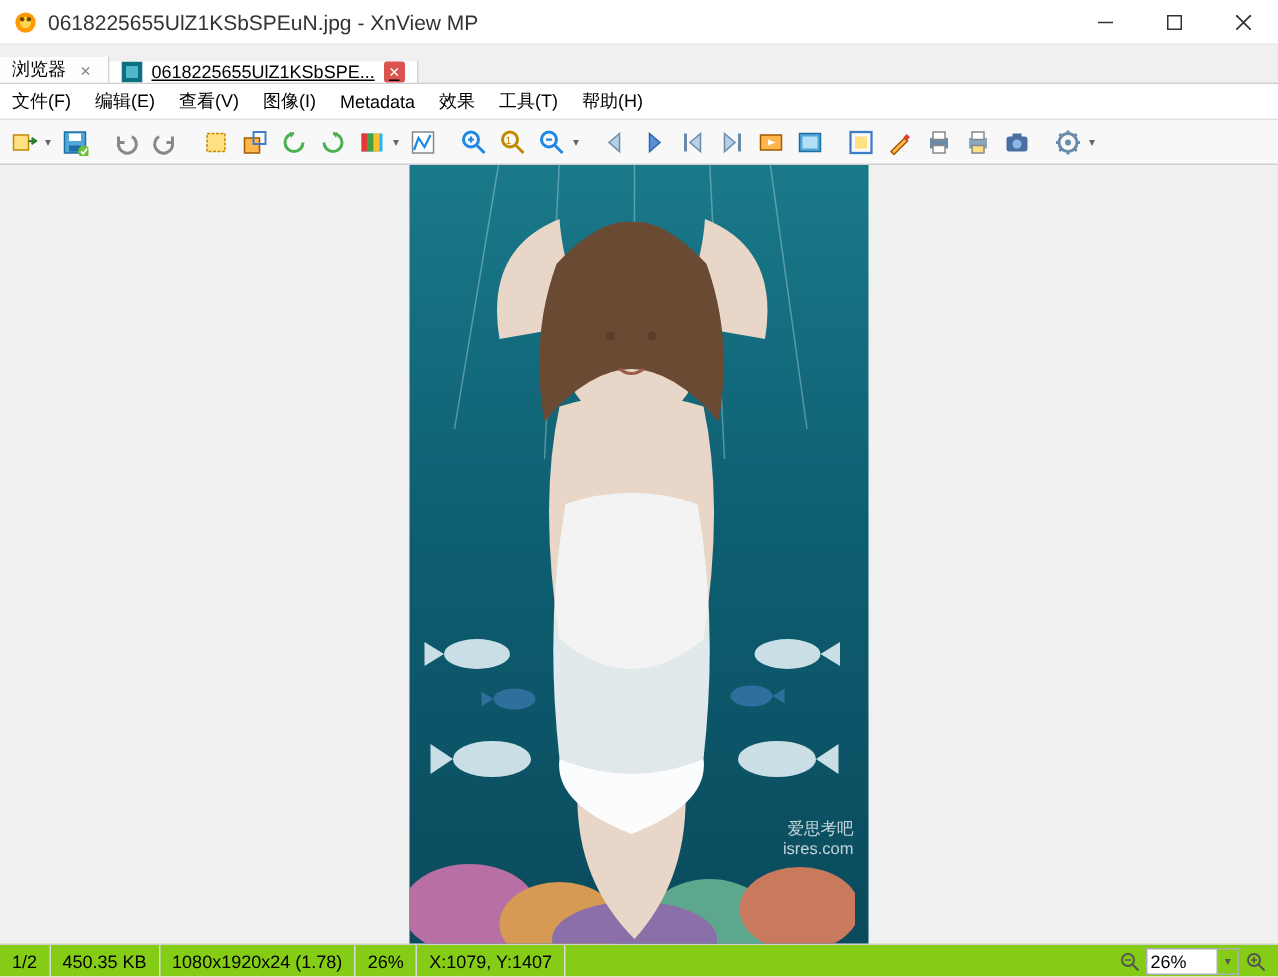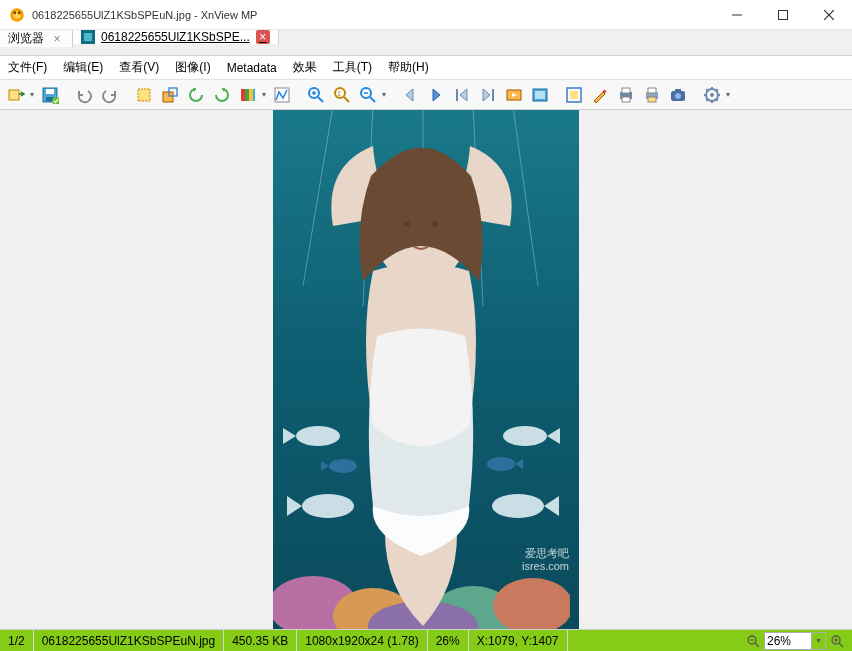--- a/index.html
+++ b/index.html
@@ -1,26 +1,26 @@
 <!DOCTYPE html>
 <html><head>
 <meta charset="utf-8">
 <style>
 * { margin: 0; padding: 0; box-sizing: border-box; }
 body { font-family: "Microsoft YaHei", "Segoe UI", Tahoma, sans-serif; font-size: 12px; background: #fff; width: 852px; height: 651px; overflow: hidden; display: flex; flex-direction: column; }
 
 
 .titlebar { height: 30px; background: #fff; border-bottom: 1px solid #e8e8e8; display: flex; align-items: center; padding-left: 8px; }
 .titlebar .logo { width: 18px; height: 18px; margin-right: 6px; }
-.titlebar .title { flex: 1; color: #333; font-size: 11px; }
+.titlebar .title { flex: 1; color: #333; font-size: 14px; }
 .titlebar .winbtns { display: flex; }
 .titlebar .winbtn { width: 46px; height: 30px; display: flex; align-items: center; justify-content: center; color: #333; cursor: pointer; }
 
 
-.tabbar { height: 26px; background: #f0f0f0; display: flex; align-items: flex-start; border-bottom: 1px solid #d0d0d0; }
+.tabbar { height: 26px; background: #f0f0f0; display: flex; align-items: flex-end; border-bottom: 1px solid #d0d0d0; }
 .tab { display: flex; align-items: center; padding: 0 8px; background: #fdfdfd; border-right: 1px solid #d0d0d0; gap: 6px; cursor: pointer; font-size: 12px; }
 .tab.active { background: #fff; text-decoration: underline; }
 .tab .tabicon { width: 14px; height: 14px; }
 .tab .tabclose { width: 14px; height: 14px; display: flex; align-items: center; justify-content: center; color: #888; border-radius: 2px; }
 .tab .tabclose.red { background: #d9534f; color: #fff; }
 
 
 .menubar { height: 24px; display: flex; align-items: center; padding: 0 0; border-bottom: 1px solid #e0e0e0; font-size: 12px; }
 .menuitem { padding: 3px 8px; cursor: pointer; }
 
@@ -347,21 +347,20 @@
     </svg>
     <div class="watermark">
       <div>爱思考吧</div>
       <div>isres.com</div>
     </div>
   </div>
 </div>
 
 <div class="statusbar">
   <div class="cell">1/2</div>
-  <div class="cell">0618225655UlZ1KSbSPEuN.jpg</div>
   <div class="cell">450.35 KB</div>
   <div class="cell">1080x1920x24 (1.78)</div>
   <div class="cell">26%</div>
   <div class="cell">X:1079, Y:1407</div>
   <div class="spacer"></div>
   <div class="zoomctl">
     <div class="zbtn">
         <svg width="14" height="14">
           <circle cx="6" cy="6" r="4" fill="none" stroke="#555" stroke-width="1.3"></circle>
           <line x1="9" y1="9" x2="13" y2="13" stroke="#555" stroke-width="1.3"></line>

